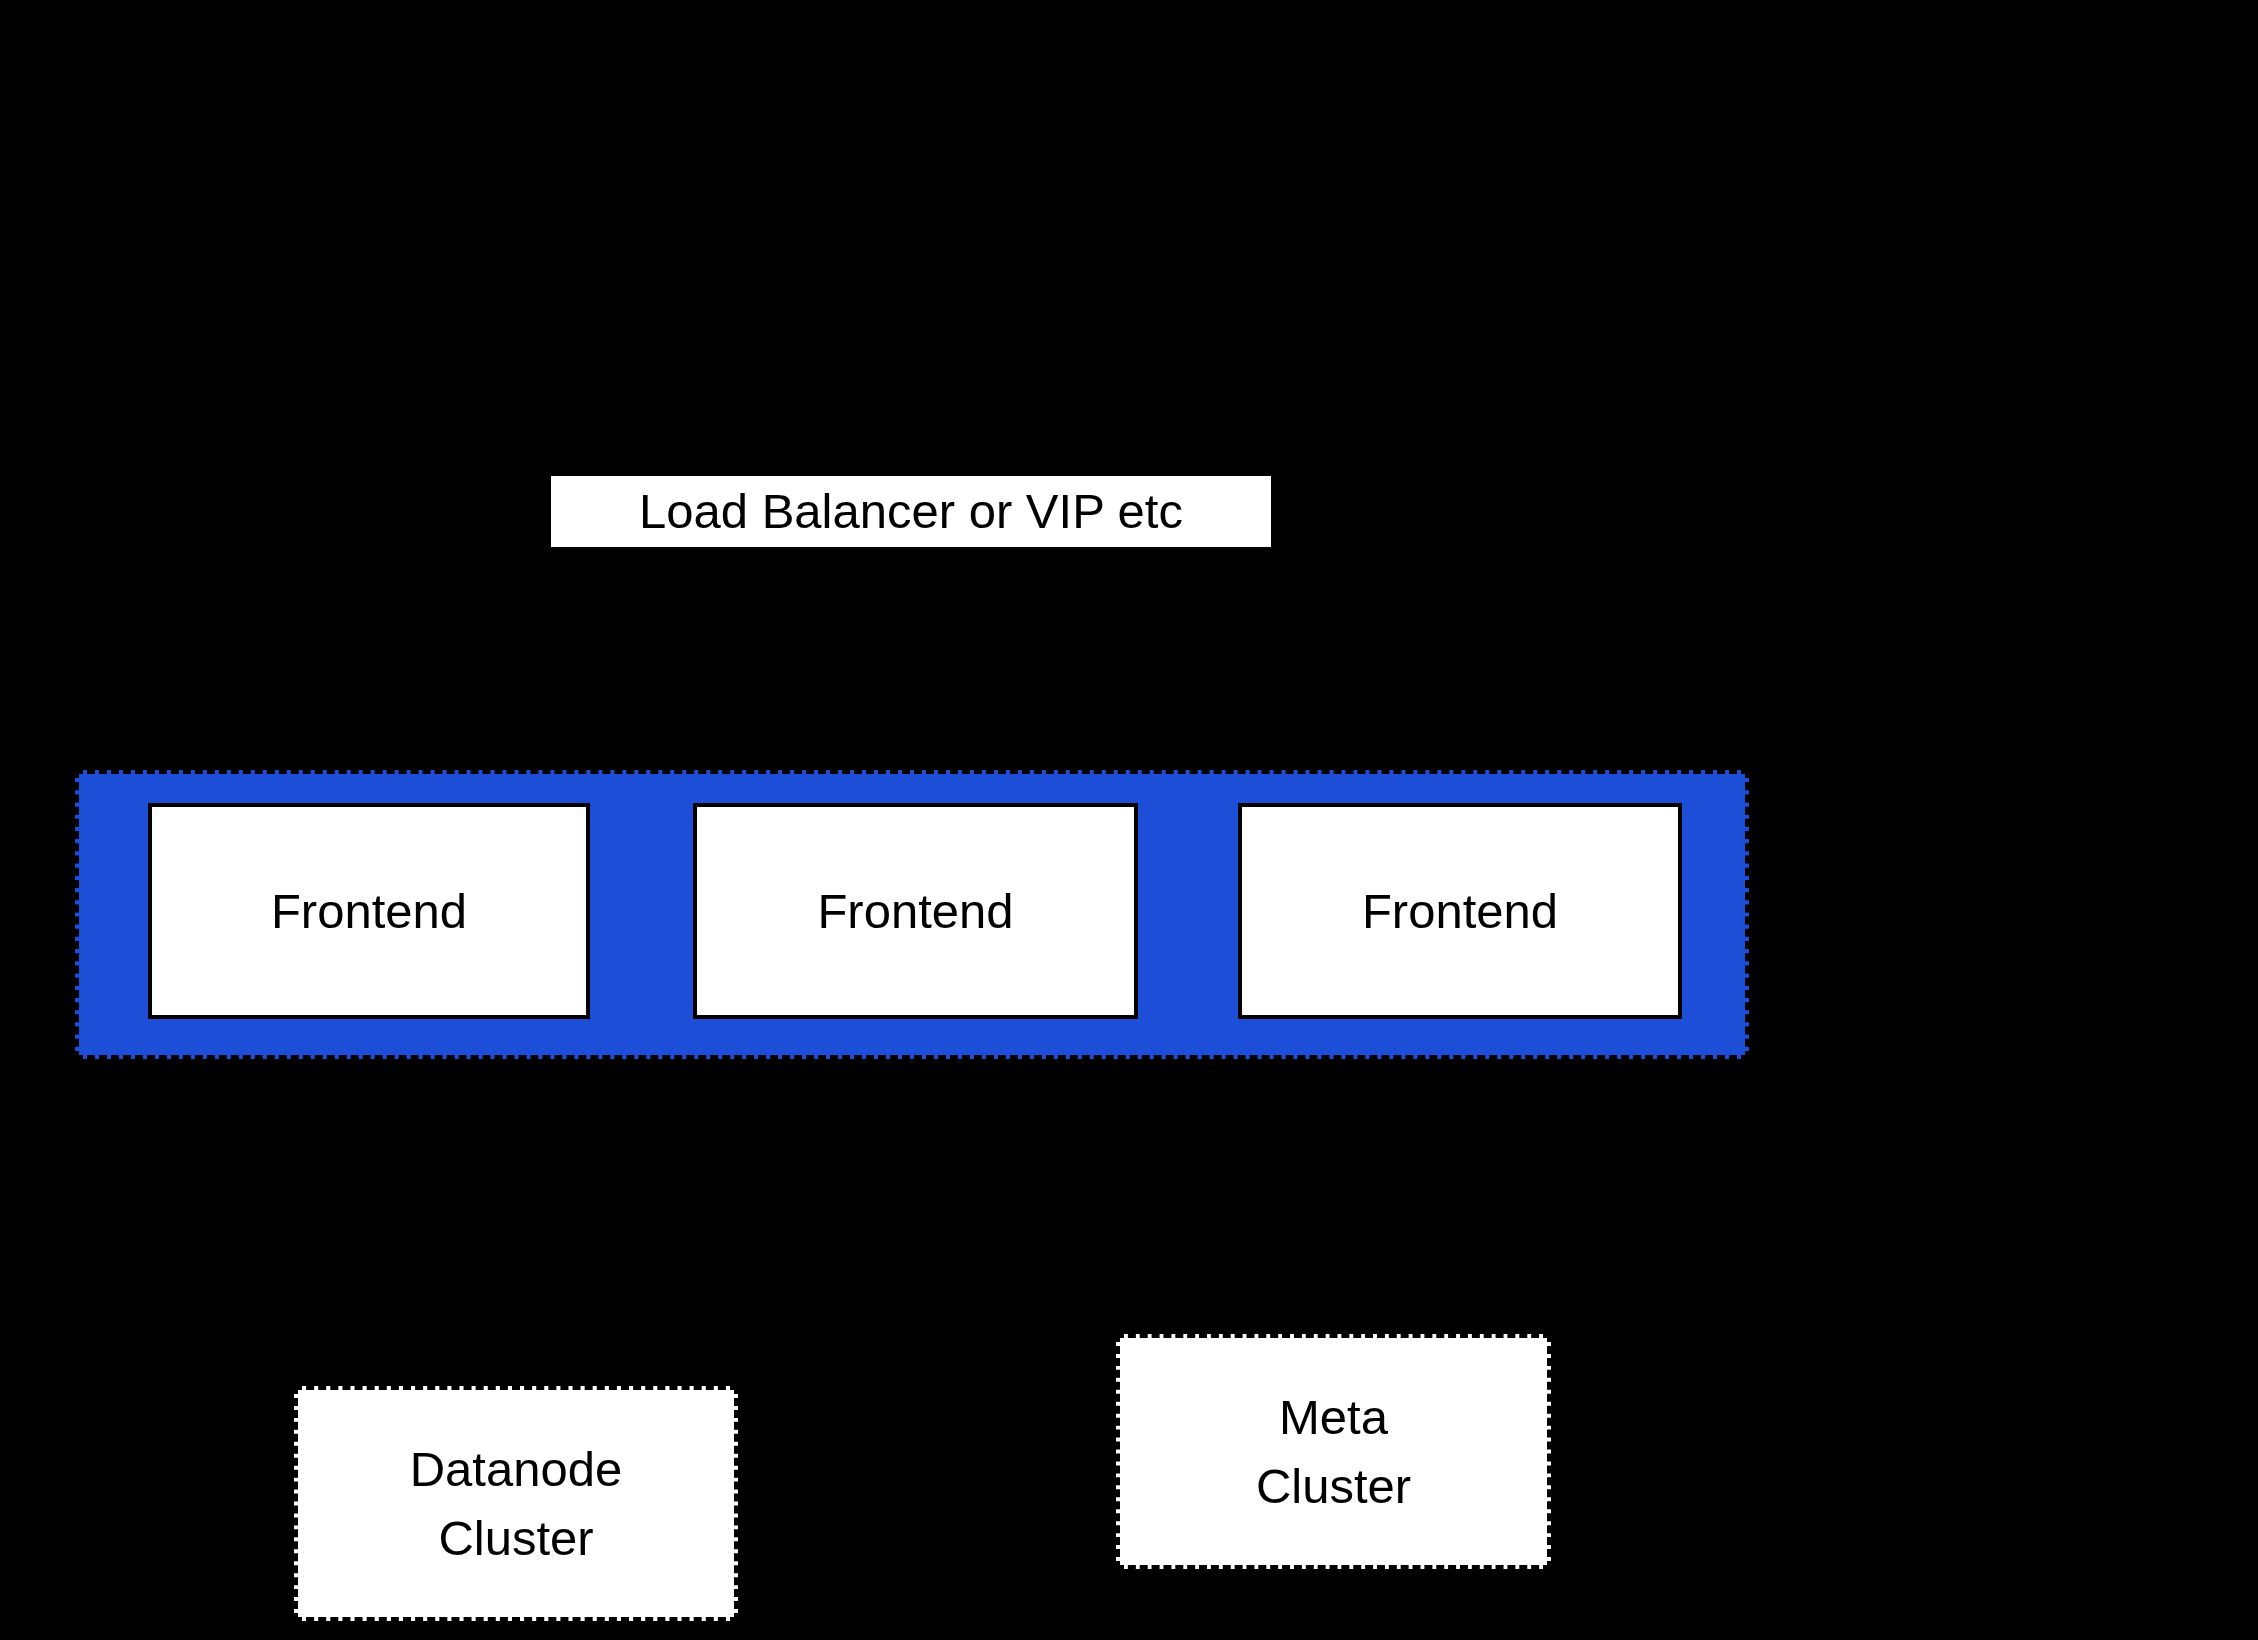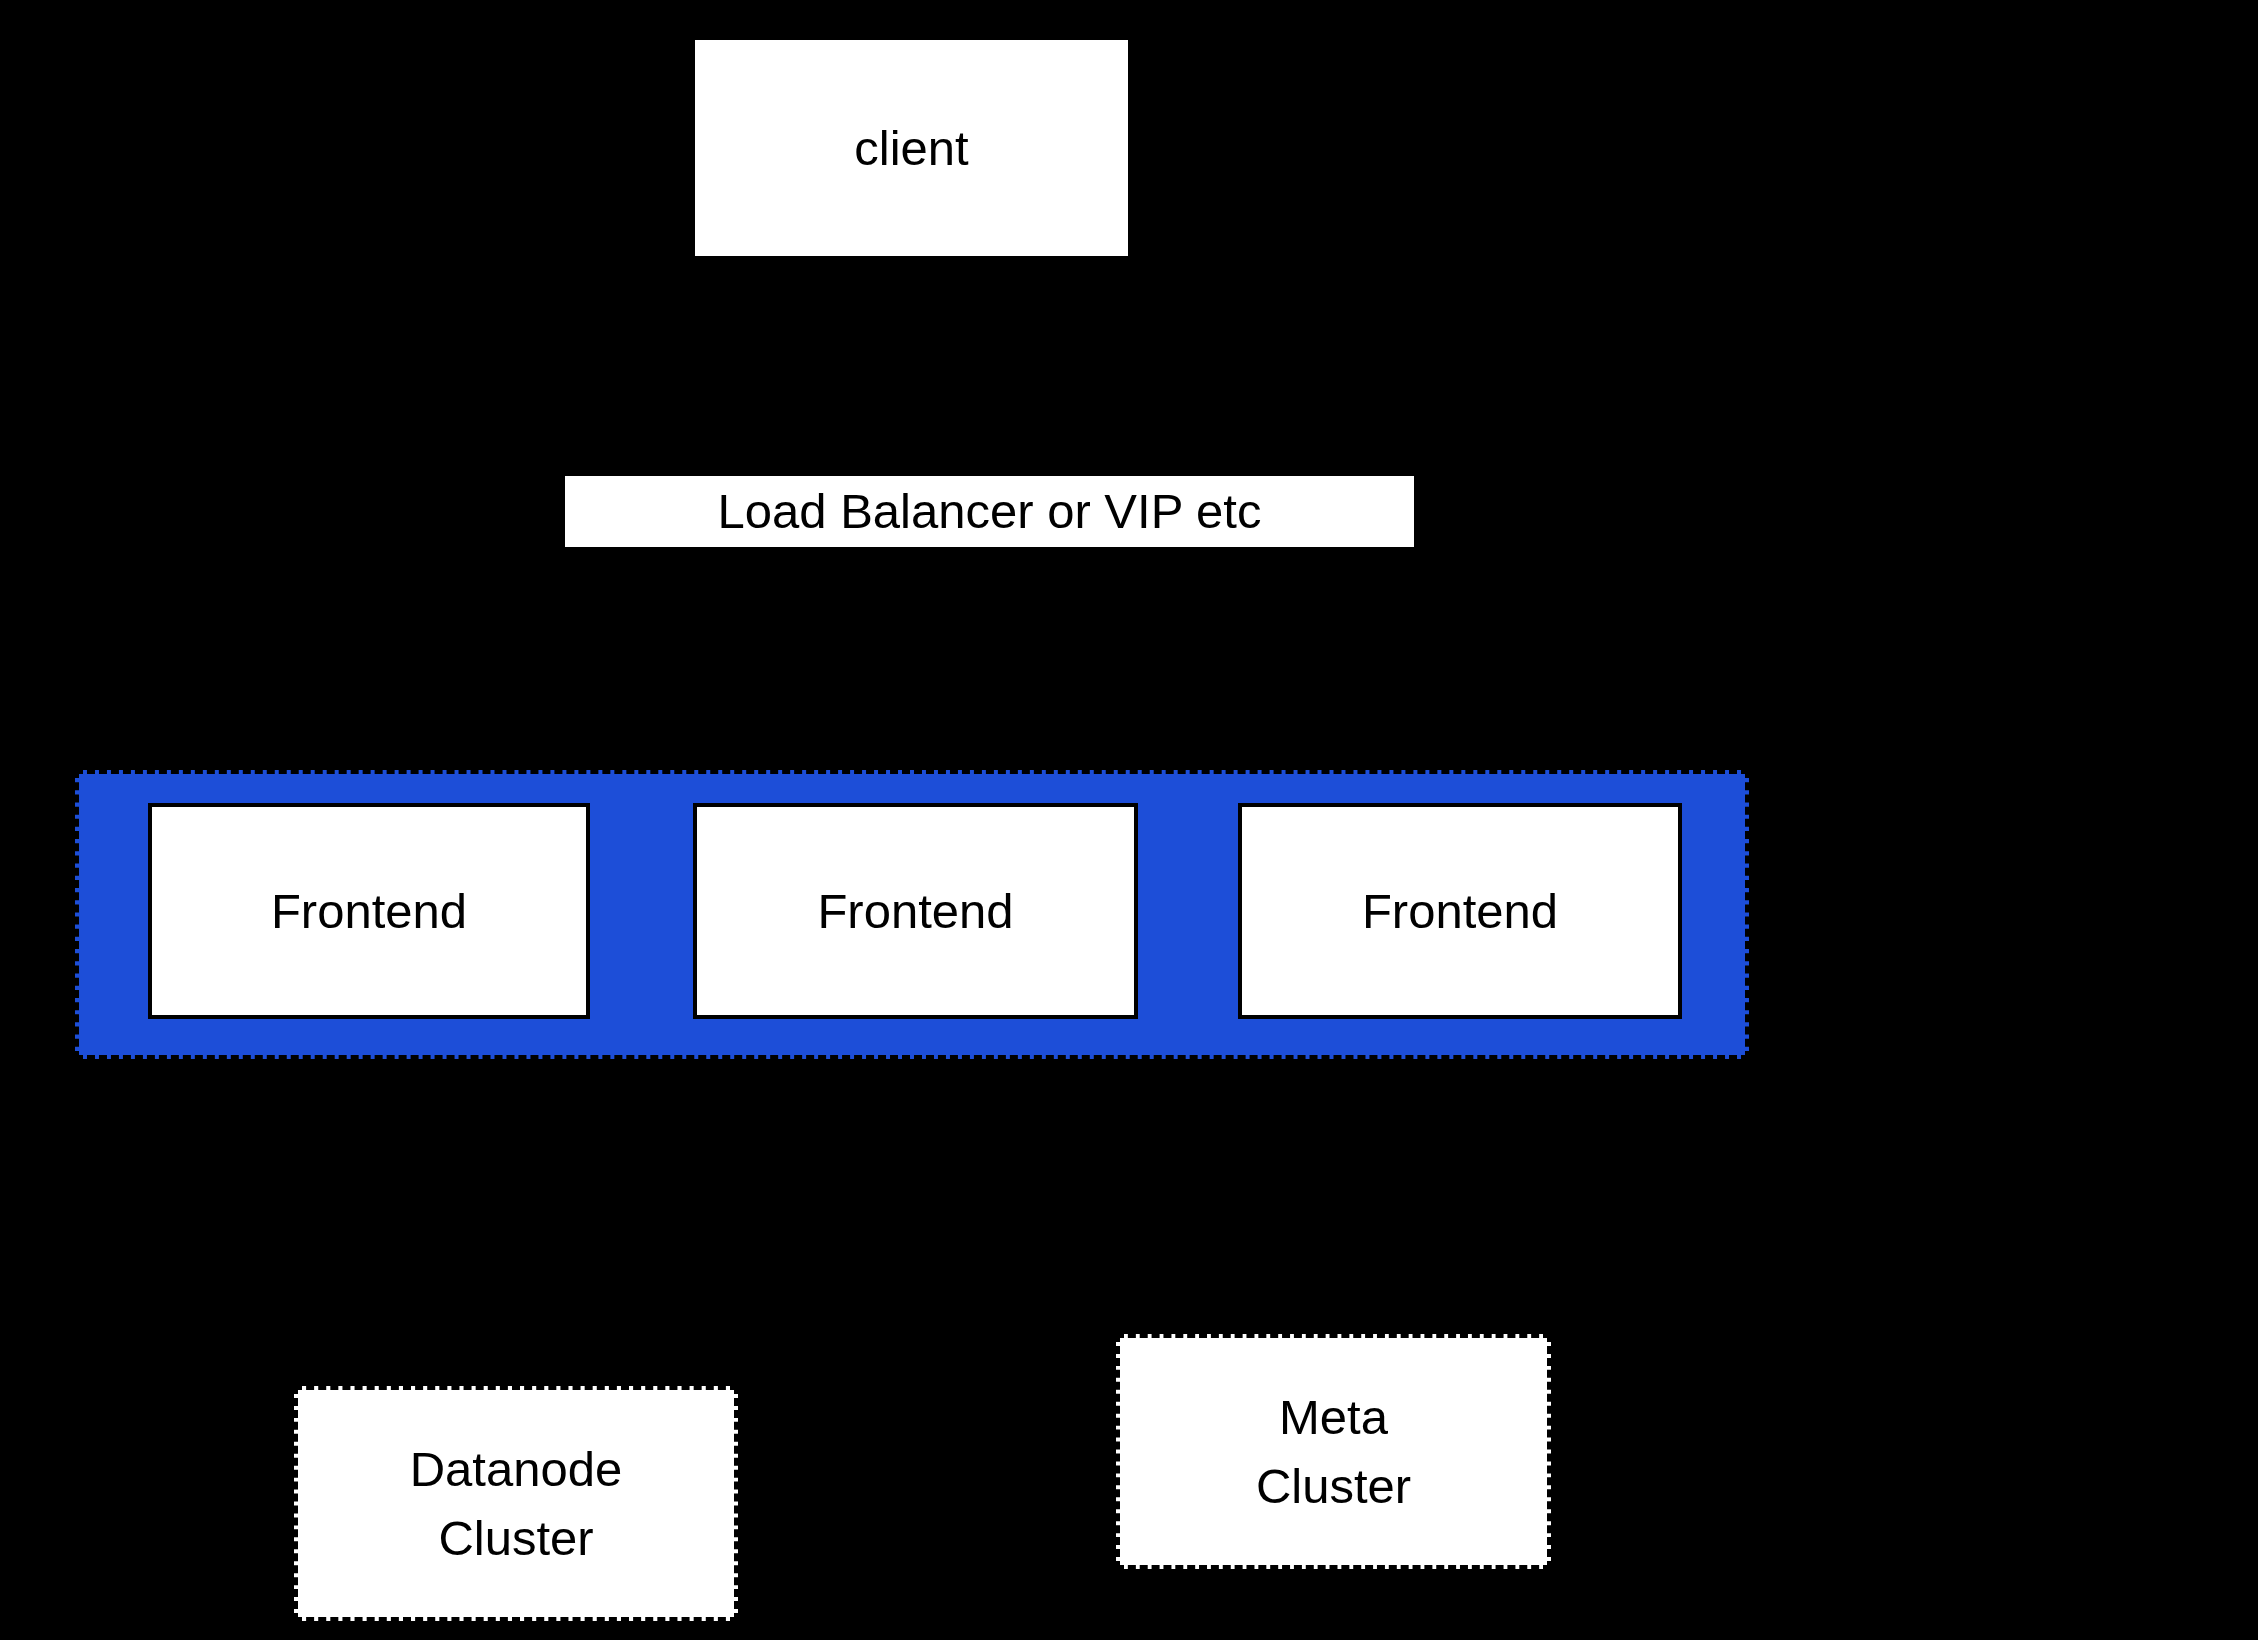--- a/index.html
+++ b/index.html
@@ -46,25 +46,22 @@
   .multiline span {
     white-space: pre-line;
     line-height: 1.4;
   }
 </style>
 </head>
 <body>
 
 <div class="stage">
 
-  <div class="node plain" style="left:695px; top:40px; width:433px; height:216px;">
-    <span>client</span>
-  </div>
 
-  <div class="node plain" style="left:565px; top:476px; width:849px; height:71px;">
+  <div class="node plain" style="left:551px; top:476px; width:720px; height:71px;">
     <span>Load Balancer or VIP etc</span>
   </div>
 
   <div class="group dashed" style="left:75px; top:770px; width:1674px; height:289px;">
     <div class="node solid" style="left:69px; top:29px; width:442px; height:216px;">
       <span>Frontend</span>
     </div>
     <div class="node solid" style="left:614px; top:29px; width:445px; height:216px;">
       <span>Frontend</span>
     </div>

